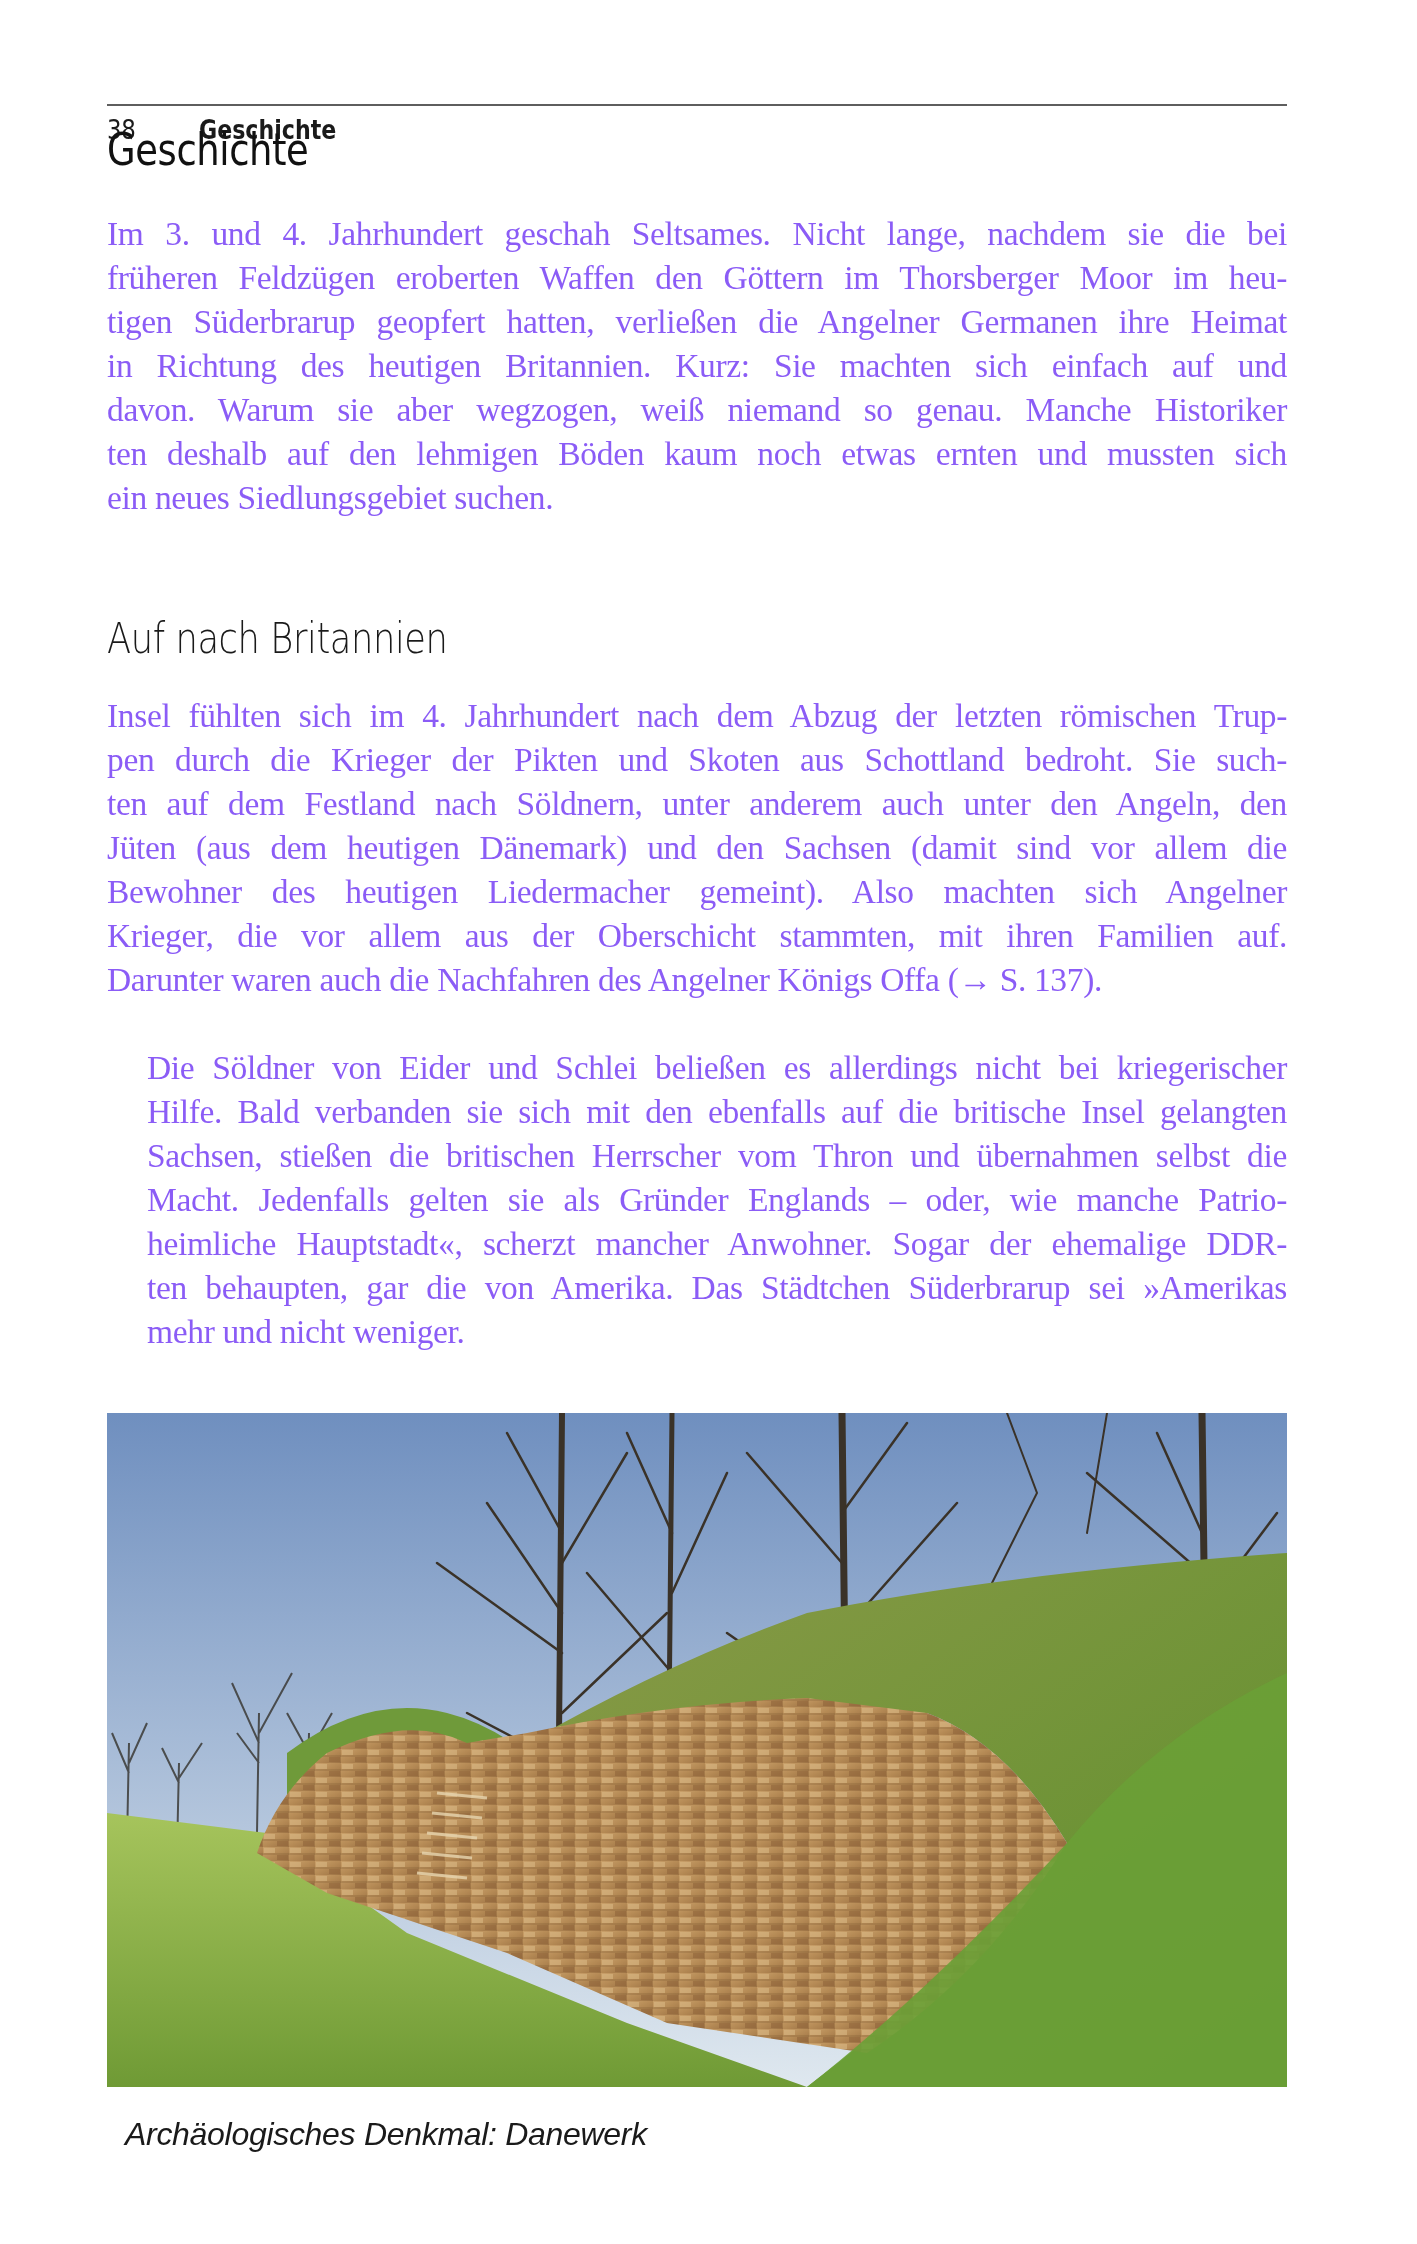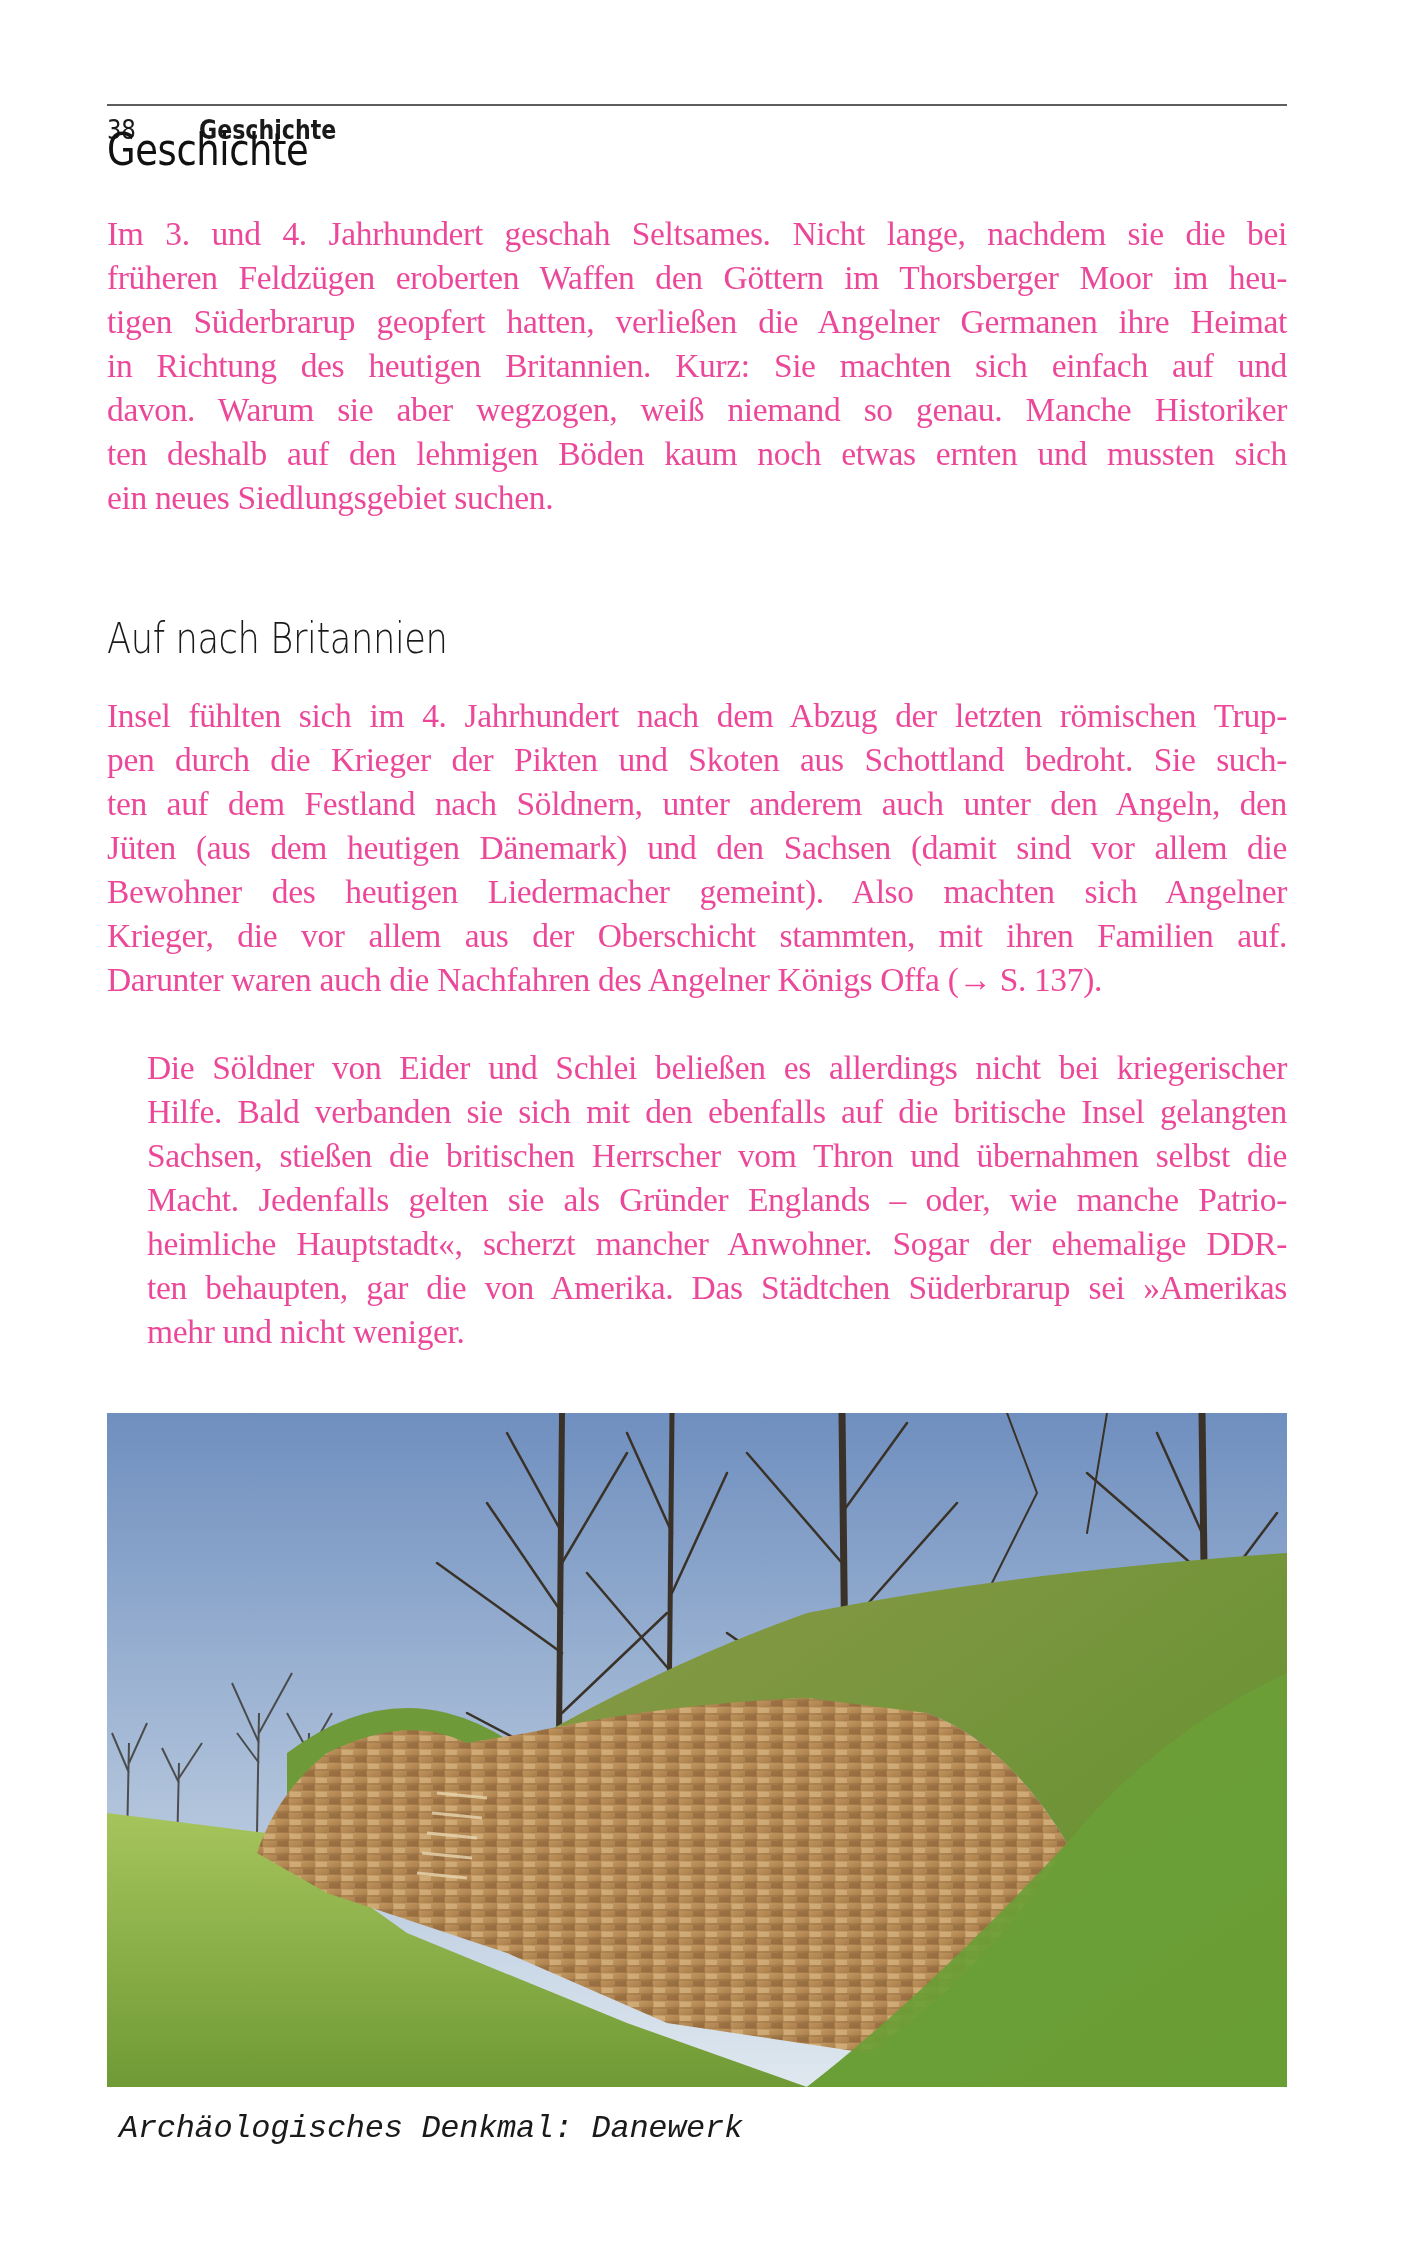--- a/index.html
+++ b/index.html
@@ -10,34 +10,34 @@
       font-family: "DejaVu Sans", sans-serif; margin-top: 48px; }
     .page-number { position: absolute; left: 0; top: 0; font-size: 27px; font-weight: normal; letter-spacing: -0.5px; transform: scaleX(0.85); transform-origin: left; }
     .running-title { position: absolute; left: 92px; top: 0; font-size: 27px; font-weight: bold; transform: scaleX(0.82); transform-origin: left; }
     .head-rule { position: absolute; left: 0; top: 104px; width: 1180px; height: 2px; background: #5e5e5e; }
 
     .chapter-title { position: absolute; left: 0; top: 124px; margin: 0;
       font-family: "DejaVu Sans", sans-serif; font-size: 44px; font-weight: normal; color: #111;
       transform: scaleX(0.84); transform-origin: left; letter-spacing: -0.5px; }
 
     .body-text { font-family: "Liberation Serif", serif; font-size: 33.5px; line-height: 44px;
-      text-align: justify; hyphens: manual; margin: 0; color: #ec4899; letter-spacing: -0.35px; }
+      text-align: justify; hyphens: manual; margin: 0; color: #8b5cf6; letter-spacing: -0.35px; }
     .para-1 { position: absolute; top: 212px; left: 0; width: 1180px; }
     .section-title { position: absolute; left: 0; top: 614px; margin: 0;
       font-family: "DejaVu Sans", sans-serif; font-size: 42px; font-weight: 300; color: #1a1a1a;
       transform: scaleX(0.84); transform-origin: left; letter-spacing: -0.5px; }
     .para-2 { position: absolute; top: 694px; left: 0; width: 1180px; }
     .para-3 { position: absolute; top: 1046px; left: 0; width: 1180px; text-indent: 40px; }
     .line { display: block; text-align: justify; text-align-last: justify; white-space: nowrap; }
     .line.last { text-align-last: left; }
 
     .photo { position: absolute; left: 0; top: 1413px; width: 1180px; height: 674px; overflow: hidden; }
     .photo svg { display: block; width: 100%; height: 100%; }
-    .caption { position: absolute; left: 0; top: 2098px; margin: 12px;
-      font-family: Liberation Mono, monospace; font-style: italic; font-size: 32px; color: #1a1a1a; letter-spacing: -0.3px; }
+    .caption { position: absolute; left: 0; top: 2098px; margin: 18px;
+      font-family: Liberation Sans, sans-serif; font-style: italic; font-size: 32px; color: #1a1a1a; letter-spacing: -0.3px; }
   </style>
 </head>
 <body>
 
 <div class="page">
 
   <header class="running-head">
     <span class="page-number">38</span>
     <span class="running-title">Geschichte</span>
   </header>

